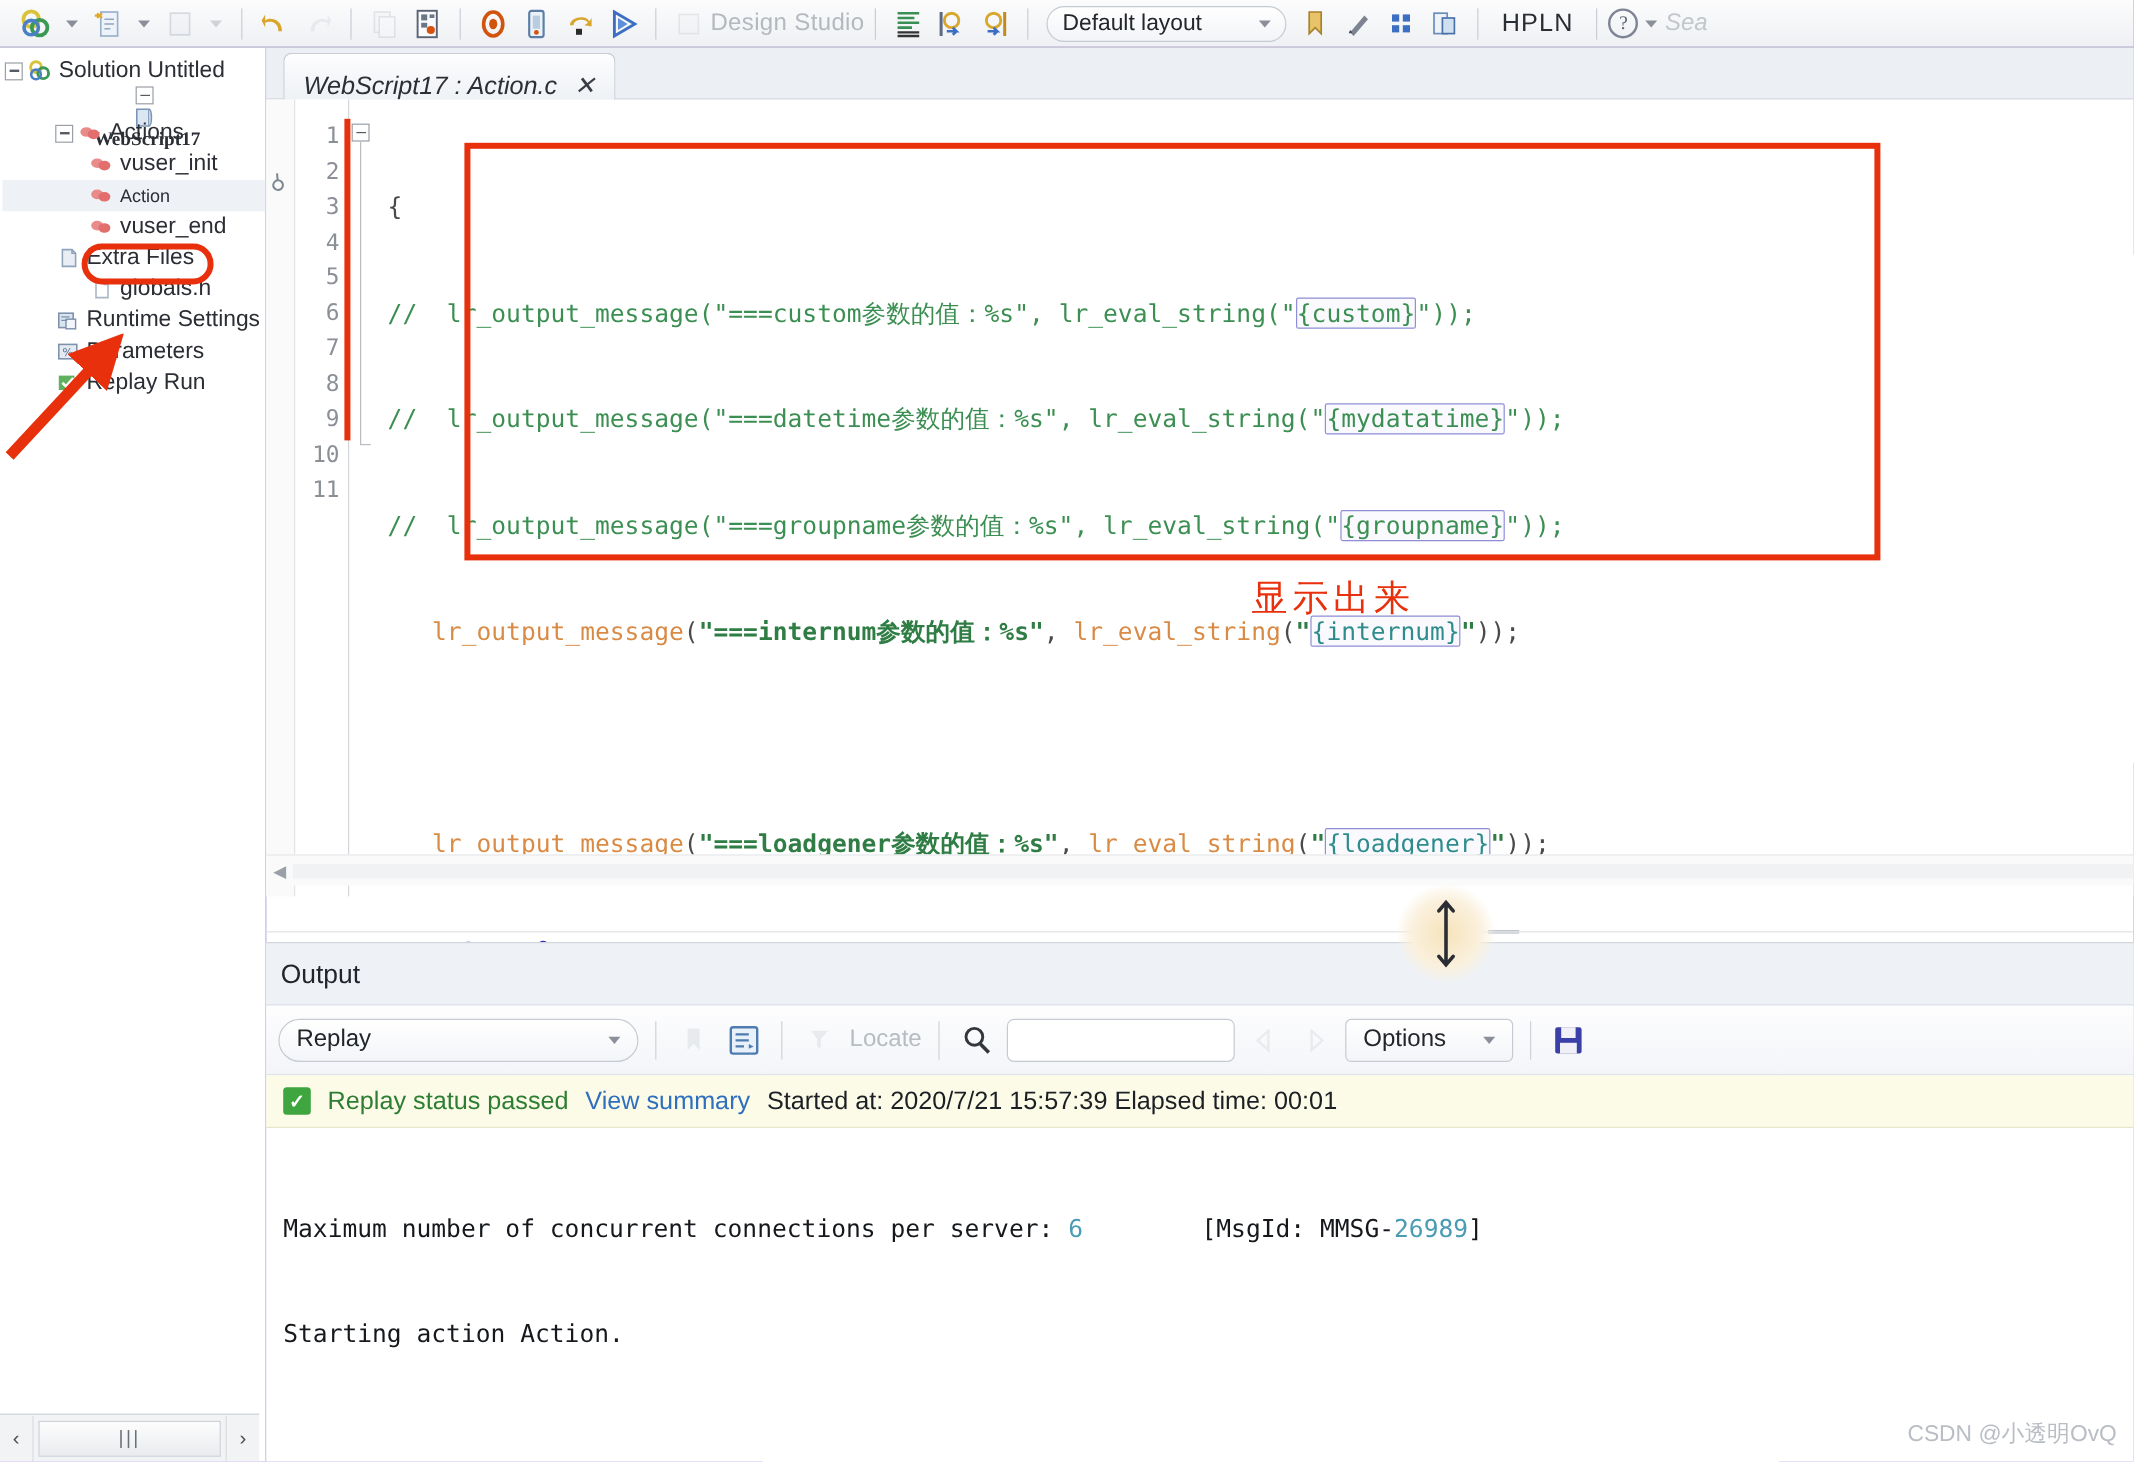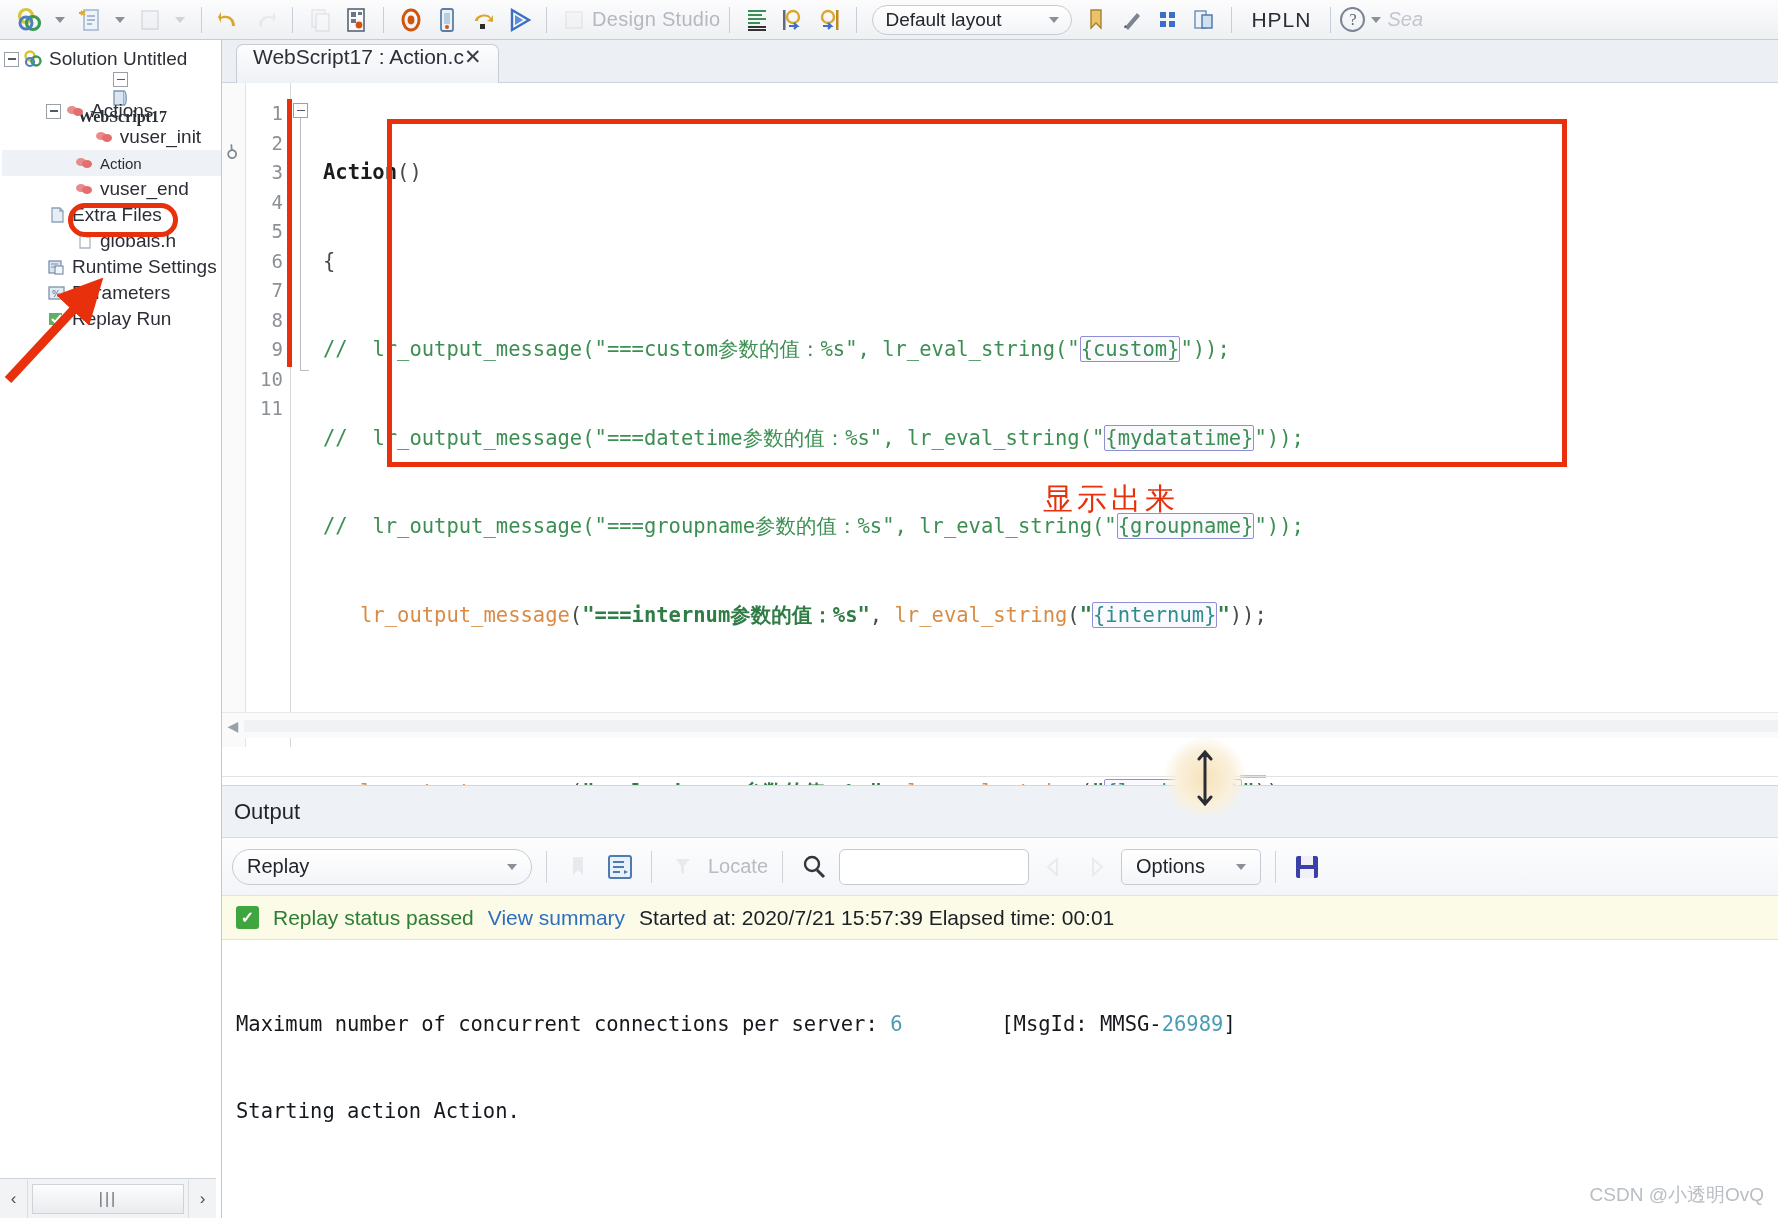--- a/index.html
+++ b/index.html
@@ -72,21 +72,21 @@
   }
   .red-arrow { position:absolute; left:0px; top:238px; width:110px; height:110px; pointer-events:none; }
 
   
   .editor-area { position:absolute; left:222px; top:40px; right:0; top:40px; height:1178px; background:#fff; }
   .tabstrip { position:absolute; left:0; top:0; width:100%; height:43px; background:#eceff3; border-bottom:1px solid #cfd3d9; }
   .tab {
     position:absolute; left:14px; top:4px; height:40px; padding:0 16px;
     background:linear-gradient(#fdfdfe,#eef1f5);
     border:1px solid #c8ccd3; border-bottom:none; border-radius:7px 7px 0 0;
-    display:flex; align-items:flex-start; 
+    display:flex; align-items:flex-end; gap:14px;font-style:italic;
   }
   .tab-label { font-size:21px; color:#2c2f35; }
   .tab-close { font-size:21px; color:#3a3d43; }
 
   
   .code-wrap { position:absolute; left:0; top:43px; right:0; height:664px; background:#fff; display:flex; }
   .code-margin { width:24px; background:#fafafa; border-right:1px solid #e3e3e3; position:relative; }
   .clip-icon { position:absolute; left:3px; top:58px; color:#7d8791; font-size:19px; transform:rotate(-35deg); }
   .gutter {
     width:45px; text-align:right; padding:16px 7px 0 0; background:#fff;
@@ -413,21 +413,21 @@
         <span class="expander"></span>
         <span class="ticon">
           <svg width="21" height="21" viewBox="0 0 21 21">
             <ellipse cx="7" cy="9" rx="5" ry="4" fill="#e98b8b"></ellipse>
             <ellipse cx="13" cy="11" rx="5" ry="4" fill="#e26e6e"></ellipse>
           </svg>
         </span>
         <span class="lbl">Actions</span>
       </div>
 
-      <div class="node" style="padding-left:72px;justify-content:center;">
+      <div class="node" style="padding-left:72px;">
         <span class="ticon">
           <svg width="21" height="21" viewBox="0 0 21 21">
             <ellipse cx="7" cy="9" rx="5" ry="4" fill="#e98b8b"></ellipse>
             <ellipse cx="13" cy="11" rx="5" ry="4" fill="#e26e6e"></ellipse>
           </svg>
         </span>
         <span class="lbl">vuser_init</span>
       </div>
 
       <div class="node node-sel" style="padding-left:72px;">
@@ -548,21 +548,20 @@
       </div>
 
       <div class="fold-col">
         <span class="changebar"></span>
         <span class="fold-box"></span>
         <span class="fold-line"></span>
         <span class="fold-end"></span>
       </div>
 
       <div class="code-body">
-        <div class="ln"><span class="c-fn">Action</span><span class="c-punc">()</span></div>
         <div class="ln"><span class="c-punc">{</span></div>
         <div class="ln"><span class="c-cmt">//</span>  <span class="c-cmt">lr_output_message</span><span class="c-cmt">(</span><span class="c-cmt">"===custom参数的值：%s"</span><span class="c-cmt">, </span><span class="c-cmt">lr_eval_string</span><span class="c-cmt">("</span><span class="c-cmt param-box">{custom}</span><span class="c-cmt">"));</span></div>
         <div class="ln"><span class="c-cmt">//</span>  <span class="c-cmt">lr_output_message</span><span class="c-cmt">(</span><span class="c-cmt">"===datetime参数的值：%s"</span><span class="c-cmt">, </span><span class="c-cmt">lr_eval_string</span><span class="c-cmt">("</span><span class="c-cmt param-box">{mydatatime}</span><span class="c-cmt">"));</span></div>
         <div class="ln"><span class="c-cmt">//</span>  <span class="c-cmt">lr_output_message</span><span class="c-cmt">(</span><span class="c-cmt">"===groupname参数的值：%s"</span><span class="c-cmt">, </span><span class="c-cmt">lr_eval_string</span><span class="c-cmt">("</span><span class="c-cmt param-box">{groupname}</span><span class="c-cmt">"));</span></div>
         <div class="ln">   <span class="c-fnO">lr_output_message</span><span class="c-punc">(</span><span class="c-cnGreen">"===internum参数的值：%s"</span><span class="c-punc">, </span><span class="c-fnO">lr_eval_string</span><span class="c-punc">(</span><span class="c-cnGreen">"</span><span class="c-teal param-box">{internum}</span><span class="c-cnGreen">"</span><span class="c-punc">));</span></div>
         <div class="ln"> </div>
         <div class="ln">   <span class="c-fnO">lr_output_message</span><span class="c-punc">(</span><span class="c-cnGreen">"===loadgener参数的值：%s"</span><span class="c-punc">, </span><span class="c-fnO">lr_eval_string</span><span class="c-punc">(</span><span class="c-cnGreen">"</span><span class="c-teal param-box">{loadgener}</span><span class="c-cnGreen">"</span><span class="c-punc">));</span></div>
         <div class="ln">   <span class="c-kw">return</span> <span class="c-num">0</span><span class="c-punc">;</span></div>
         <div class="ln"><span class="c-punc">}</span></div>
         <div class="ln"> </div>

